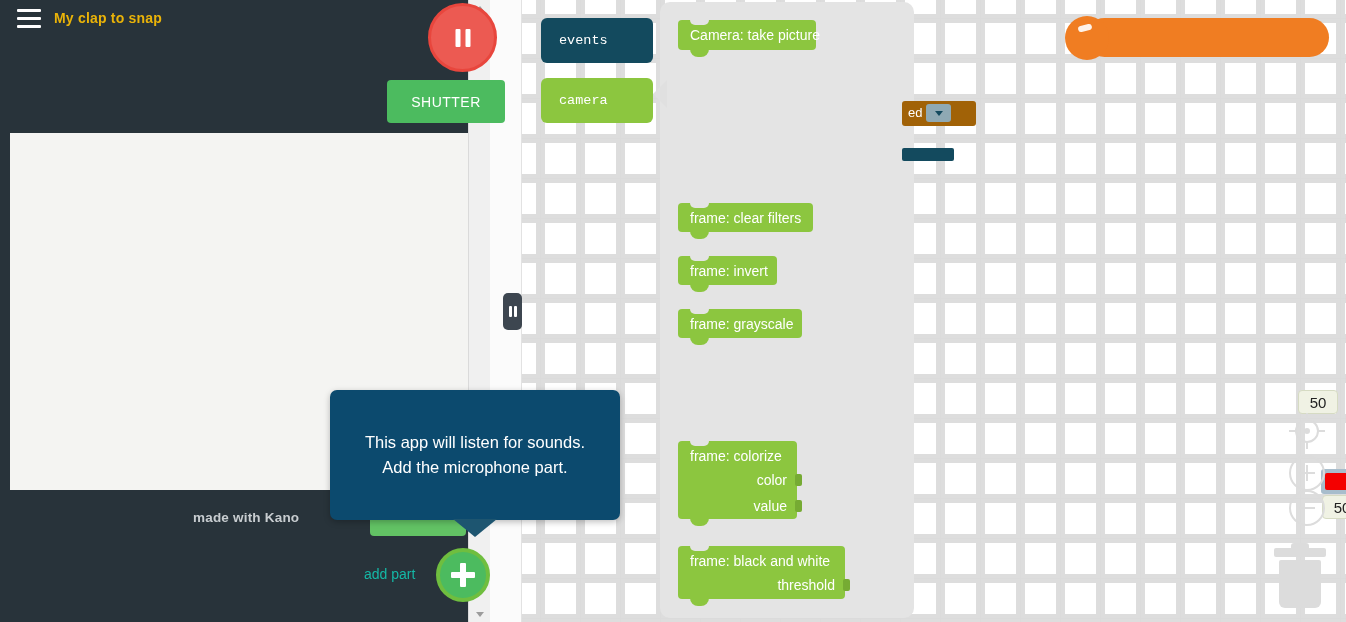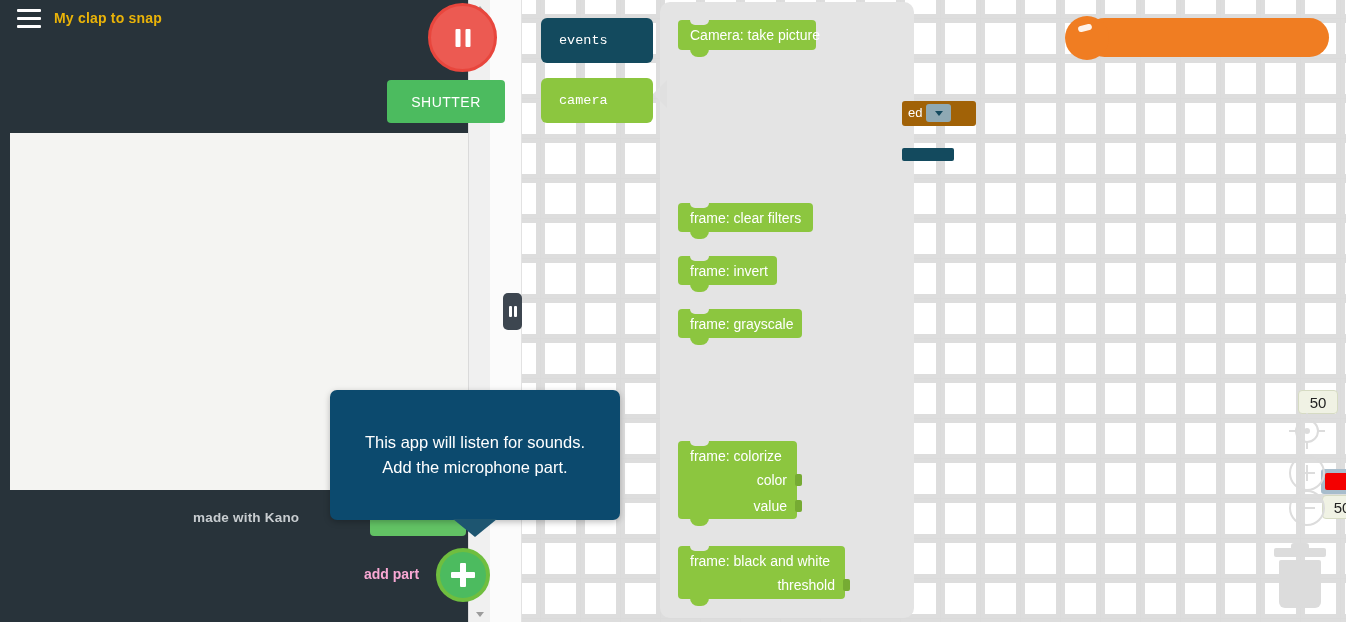--- a/index.html
+++ b/index.html
@@ -65,21 +65,21 @@
   .green-block {
     position: absolute; left: 370px; top: 498px; width: 96px; height: 38px;
     background: #62c264; border-radius: 4px;
     color: #ffffff; font-size: 13px;
     display:flex; align-items:center; justify-content:center;
     z-index: 5;
   }
 
   .add-part-label {
     position: absolute; left: 364px; top: 566px;
-    color: #f9a8d4; font-size: 14px; font-weight: bold;
+    color: #14b8a6; font-size: 14px;
   }
   .add-part-btn {
     position: absolute; left: 436px; top: 548px; width: 54px; height: 54px;
     border-radius: 50%;
     background: #4cbb5f; border: 4px solid #6fbe3f;
     cursor: pointer; z-index: 20;
   }
   .add-part-btn .plus-h, .add-part-btn .plus-v {
     position: absolute; background: #ffffff; border-radius: 1px;
   }

